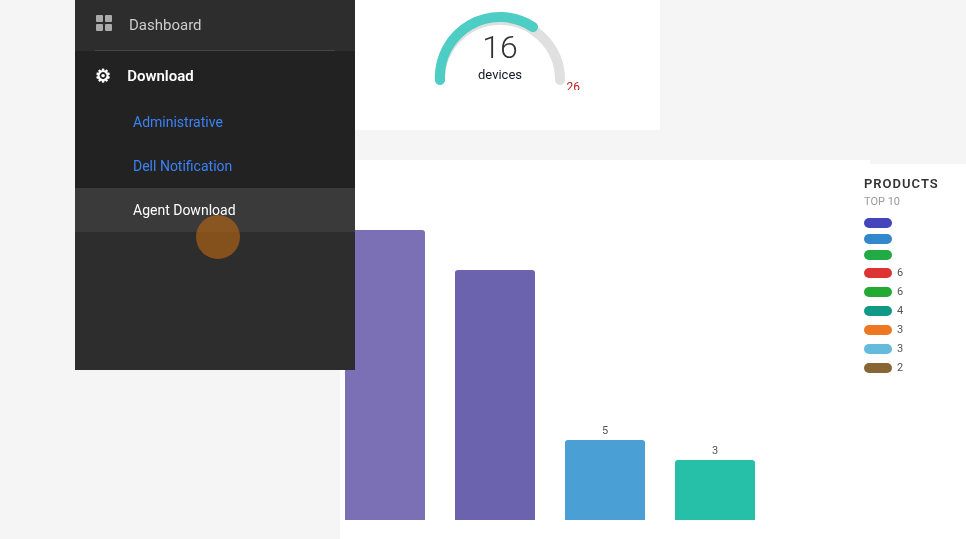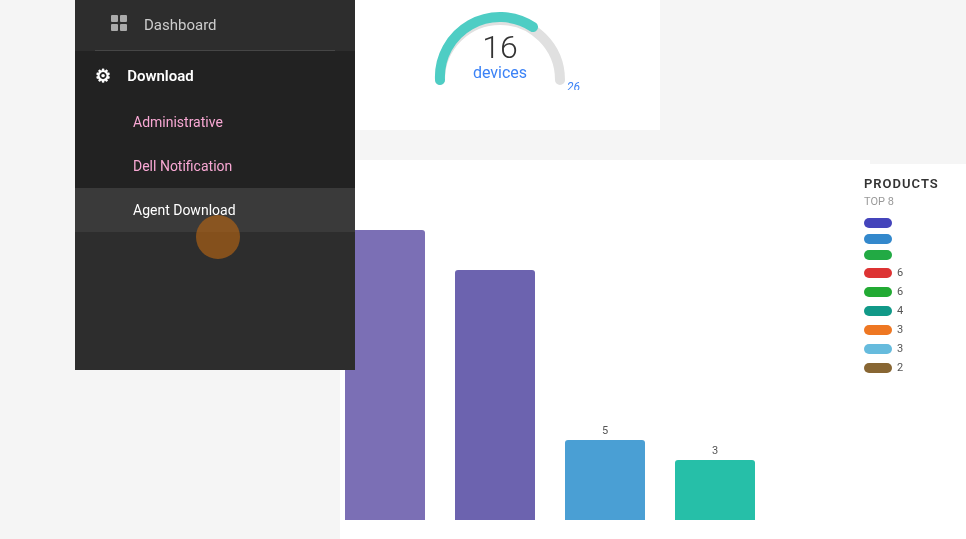--- a/index.html
+++ b/index.html
@@ -50,31 +50,30 @@
       font-size: 32px;
       font-weight: 300;
       color: #333;
     }
 
     .gauge-label {
       position: absolute;
       bottom: 8px;
       left: 50%;
       transform: translateX(-50%);
-      font-size: 16px;
-      color: #3b82f6;
+      font-size: 13px;
+      color: #0f172a;
     }
 
     .gauge-26 {
       position: absolute;
       bottom: -4px;
       right: 0px;
       font-size: 12px;
-      color: #3b82f6;
-      font-style: italic;
+      color: #b91c1c;
     }
 
     
     .chart-area {
       position: absolute;
       top: 160px;
       left: 340px;
       width: 530px;
       height: 379px;
       background: #fff;
@@ -166,21 +165,21 @@
       left: 75px;
       width: 280px;
       height: 370px;
       background: #2d2d2d;
       z-index: 10;
     }
 
     .sidebar-item {
       display: flex;
       align-items: center;
-      padding: 14px 35px;
+      padding: 14px 20px;
       cursor: pointer;
       color: #ccc;
       font-size: 15px;
     }
 
     .sidebar-item .icon {
       margin-right: 16px;
       font-size: 18px;
       color: #aaa;
     }
@@ -206,21 +205,21 @@
 
     .settings-header .icon {
       margin-right: 16px;
       color: #fff;
       font-size: 18px;
     }
 
     .settings-sub-item {
       padding: 14px 20px 14px 58px;
       font-size: 14px;
-      color: #f9a8d4;
+      color: #3b82f6;
       cursor: pointer;
     }
 
     .settings-sub-item.active {
       background: #3a3a3a;
       color: #fff;
     }
 
     
     .cursor-circle {
@@ -285,21 +284,21 @@
   </div>
 
   <div class="bar-group">
     <div class="bar-value">3</div>
     <div style="width:80px; height:60px; background:#26bfa8; border-radius:3px 3px 0 0;"></div>
   </div>
 </div>
 
 <div class="products-panel">
   <div class="products-title">PRODUCTS</div>
-  <div class="top10-label">TOP 8</div>
+  <div class="top10-label">TOP 10</div>
 
   <div class="product-item">
     <div class="product-dot" style="background:#4444bb;"></div>
     <span class="product-count"></span>
   </div>
   <div class="product-item">
     <div class="product-dot" style="background:#3388cc;"></div>
     <span class="product-count"></span>
   </div>
   <div class="product-item">

